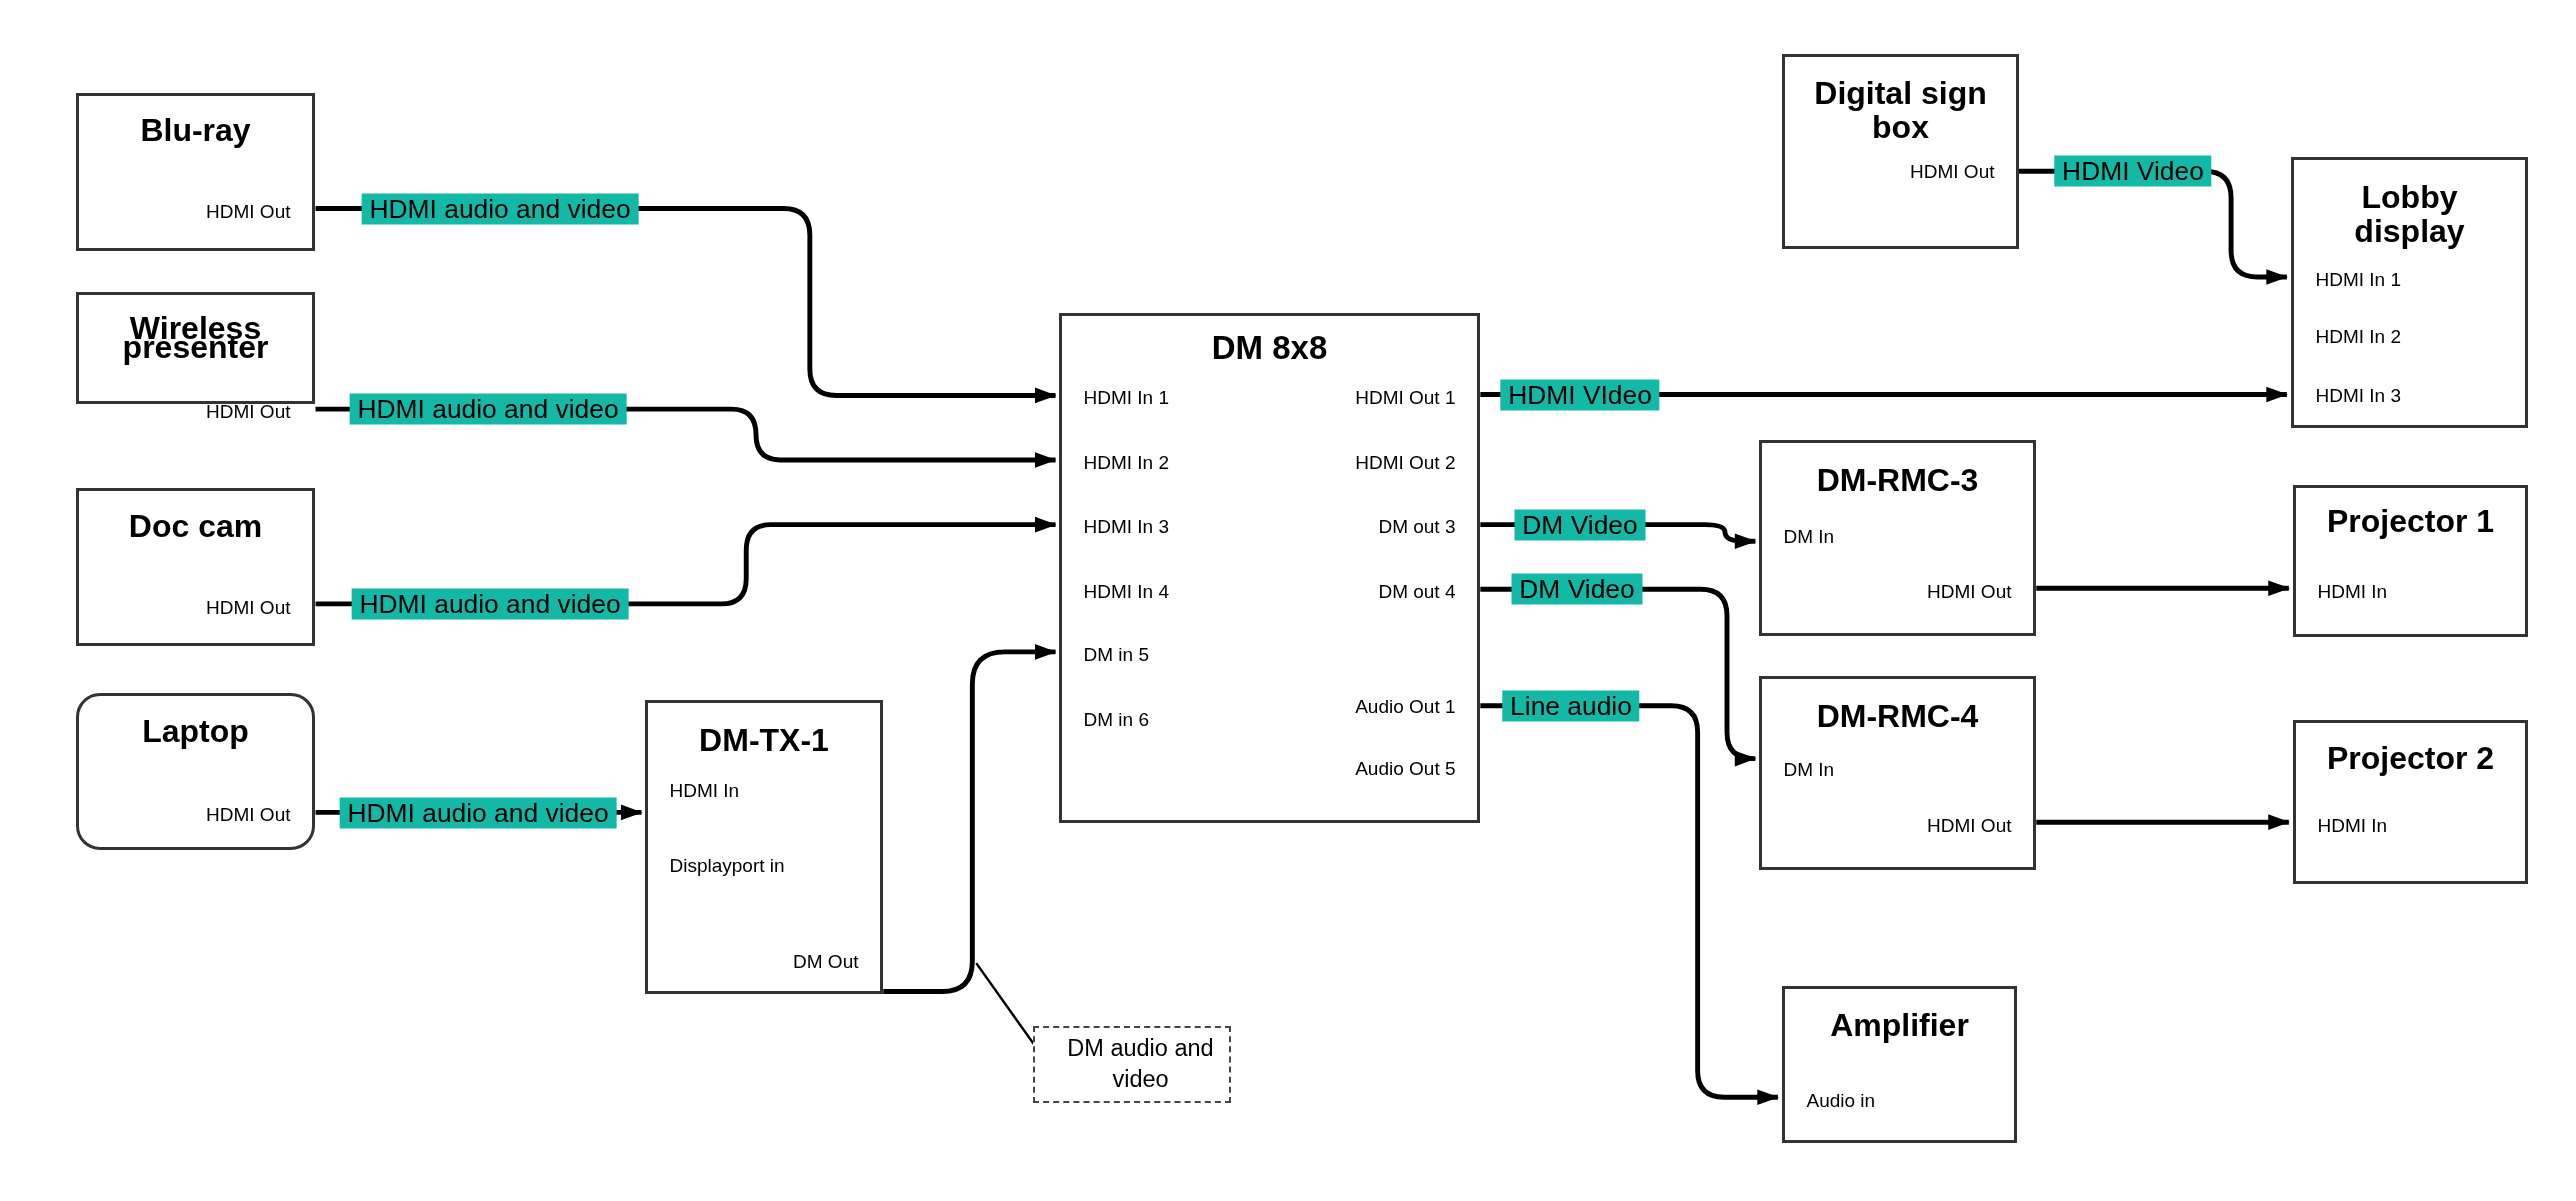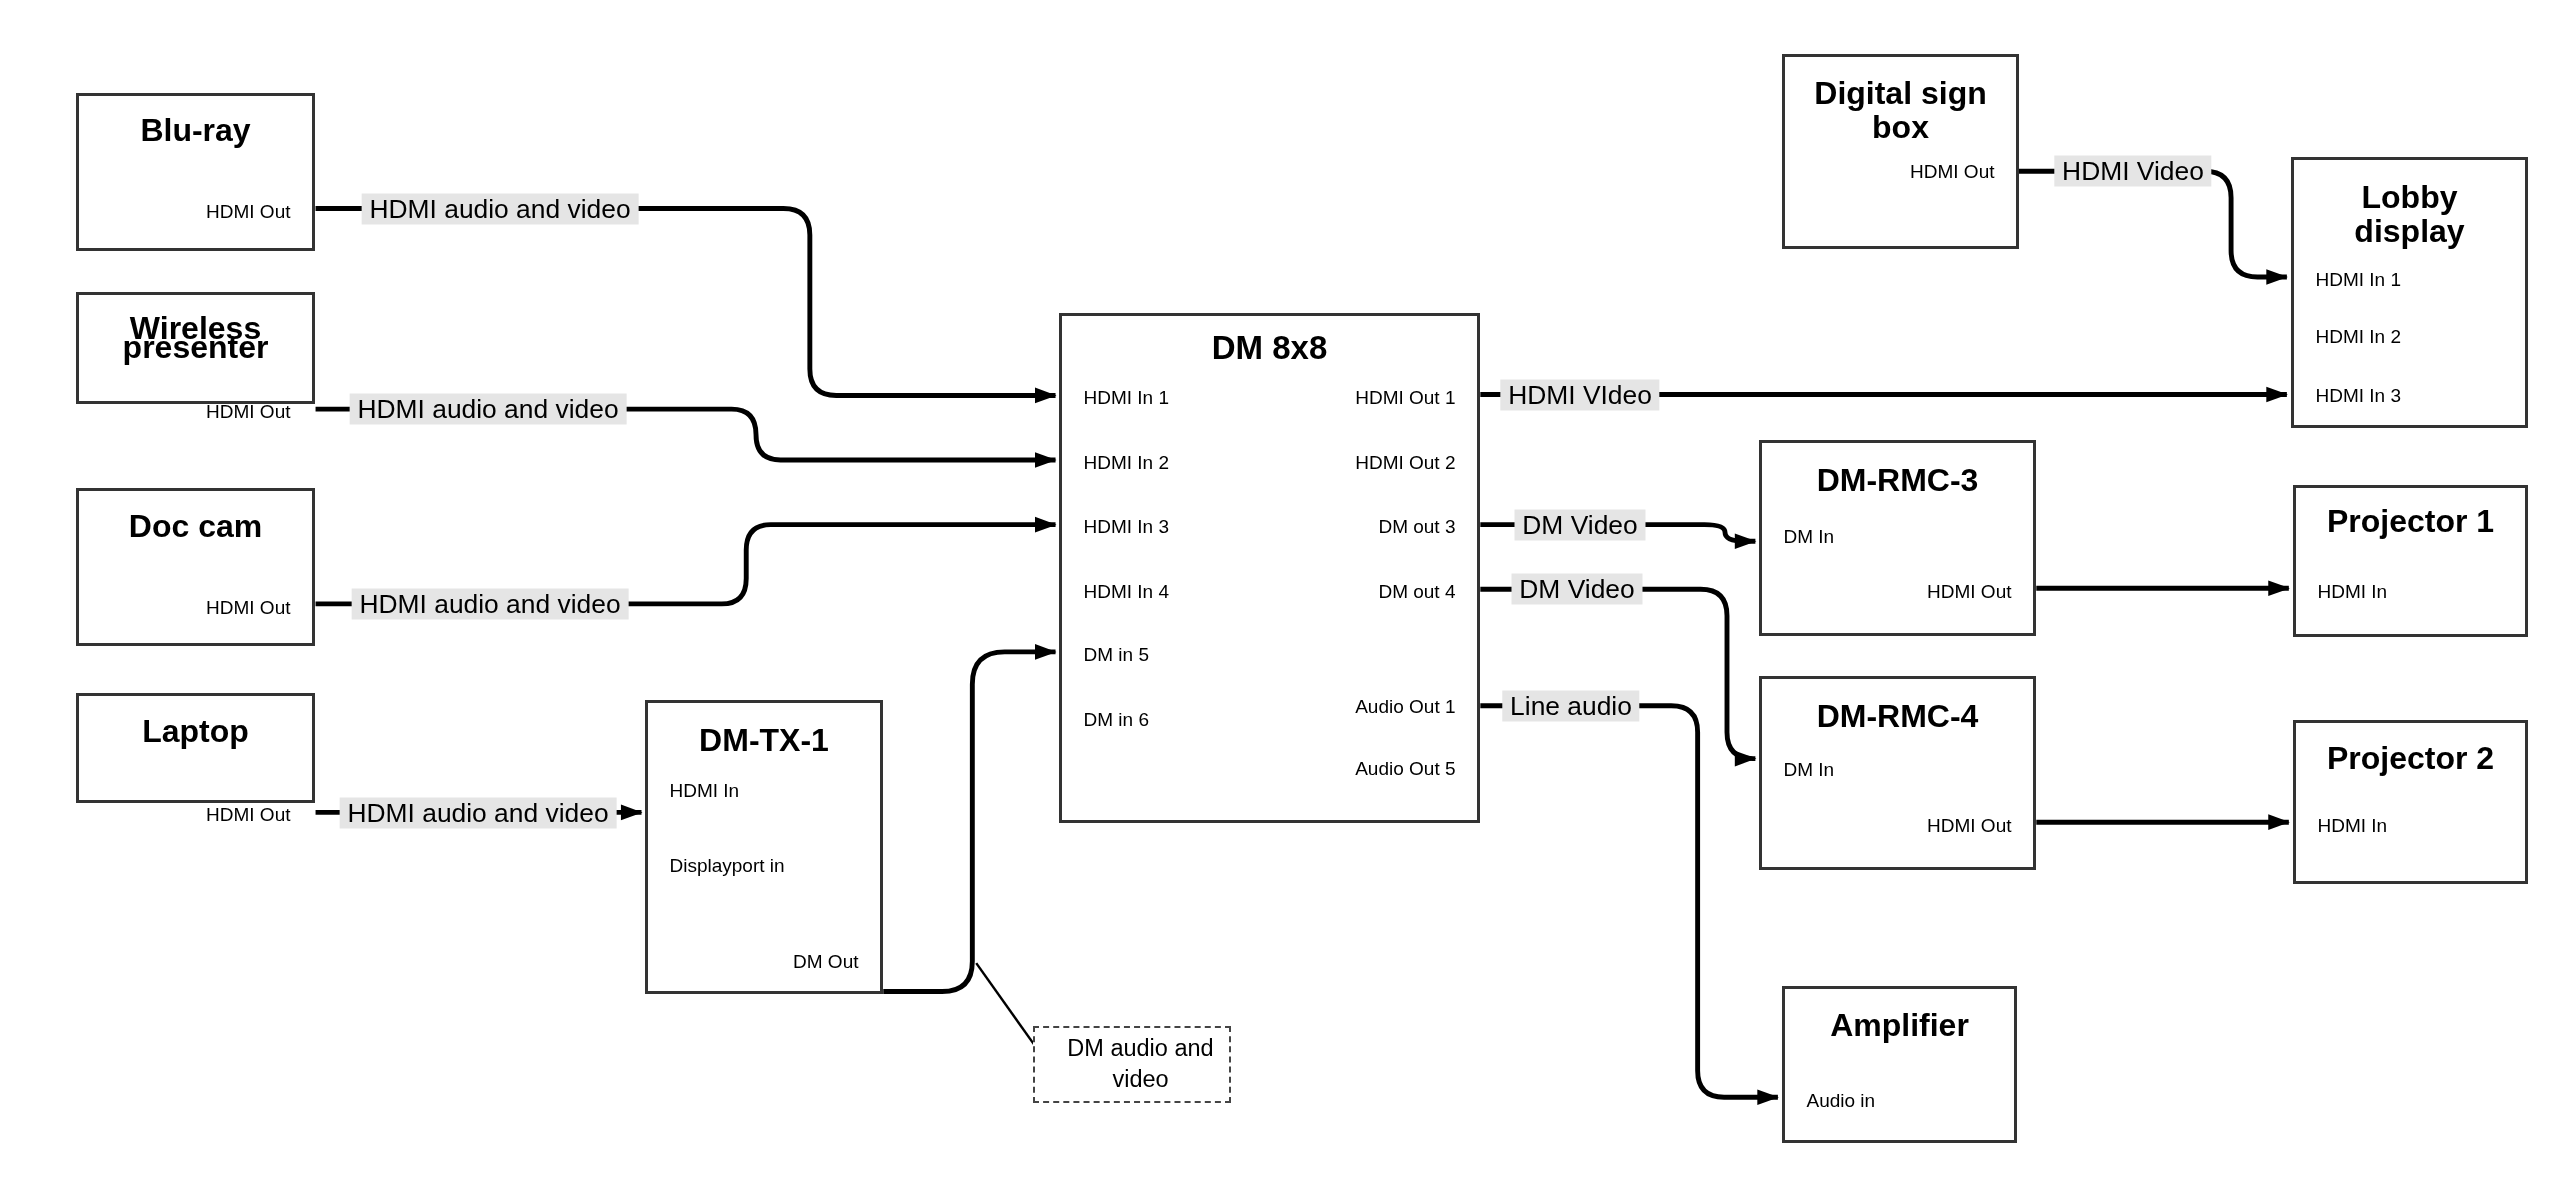--- a/index.html
+++ b/index.html
@@ -31,38 +31,38 @@
     font-size:19px;
     line-height:1.1;
   }
   .row.c{text-align:center;}
   .row.r{text-align:right;}
   .row.l{text-align:left;}
   .title{font-weight:bold;font-size:32px;}
   .conn-label{
     position:absolute;
     transform:translate(-50%,-50%);
-    background:#e5e5e5;
+    background:#14b8a6;
     padding:0 7.8px;
     font-size:26.4px;
     white-space:nowrap;
     z-index:3;
   }
   .callout-text{
     position:absolute;left:17px;right:0;top:50%;
     transform:translateY(-50%);
     text-align:center;
     font-size:23.5px;
     line-height:1.35;
   }
   
   #bluray   {left:76px;  top:93px;   width:239px; height:158px;}
   #wireless {left:76px;  top:292px;  width:239px; height:112px;padding-left:44px;}
   #doccam   {left:76px;  top:488px;  width:239px; height:158px;}
-  #laptop   {left:76px;  top:693px;  width:239px; height:110px;}
+  #laptop   {left:76px;  top:693px;  width:239px; height:157px;border-radius:24px;}
   #dmtx1    {left:645px; top:700px;  width:238px; height:294px;}
   #dm8x8    {left:1059px;top:313px;  width:421px; height:510px;}
   #digitalsign{left:1782px;top:54px; width:237px; height:195px;padding-left:24px;}
   #lobby    {left:2291px;top:157px;  width:237px; height:271px;}
   #dmrmc3   {left:1759px;top:440px;  width:277px; height:196px;}
   #proj1    {left:2293px;top:485px;  width:235px; height:152px;}
   #dmrmc4   {left:1759px;top:676px;  width:277px; height:194px;}
   #proj2    {left:2293px;top:720px;  width:235px; height:164px;}
   #amplifier{left:1782px;top:986px; width:235px; height:157px;}
   #callout  {left:1033px;top:1026px; width:198px; height:77px;}

